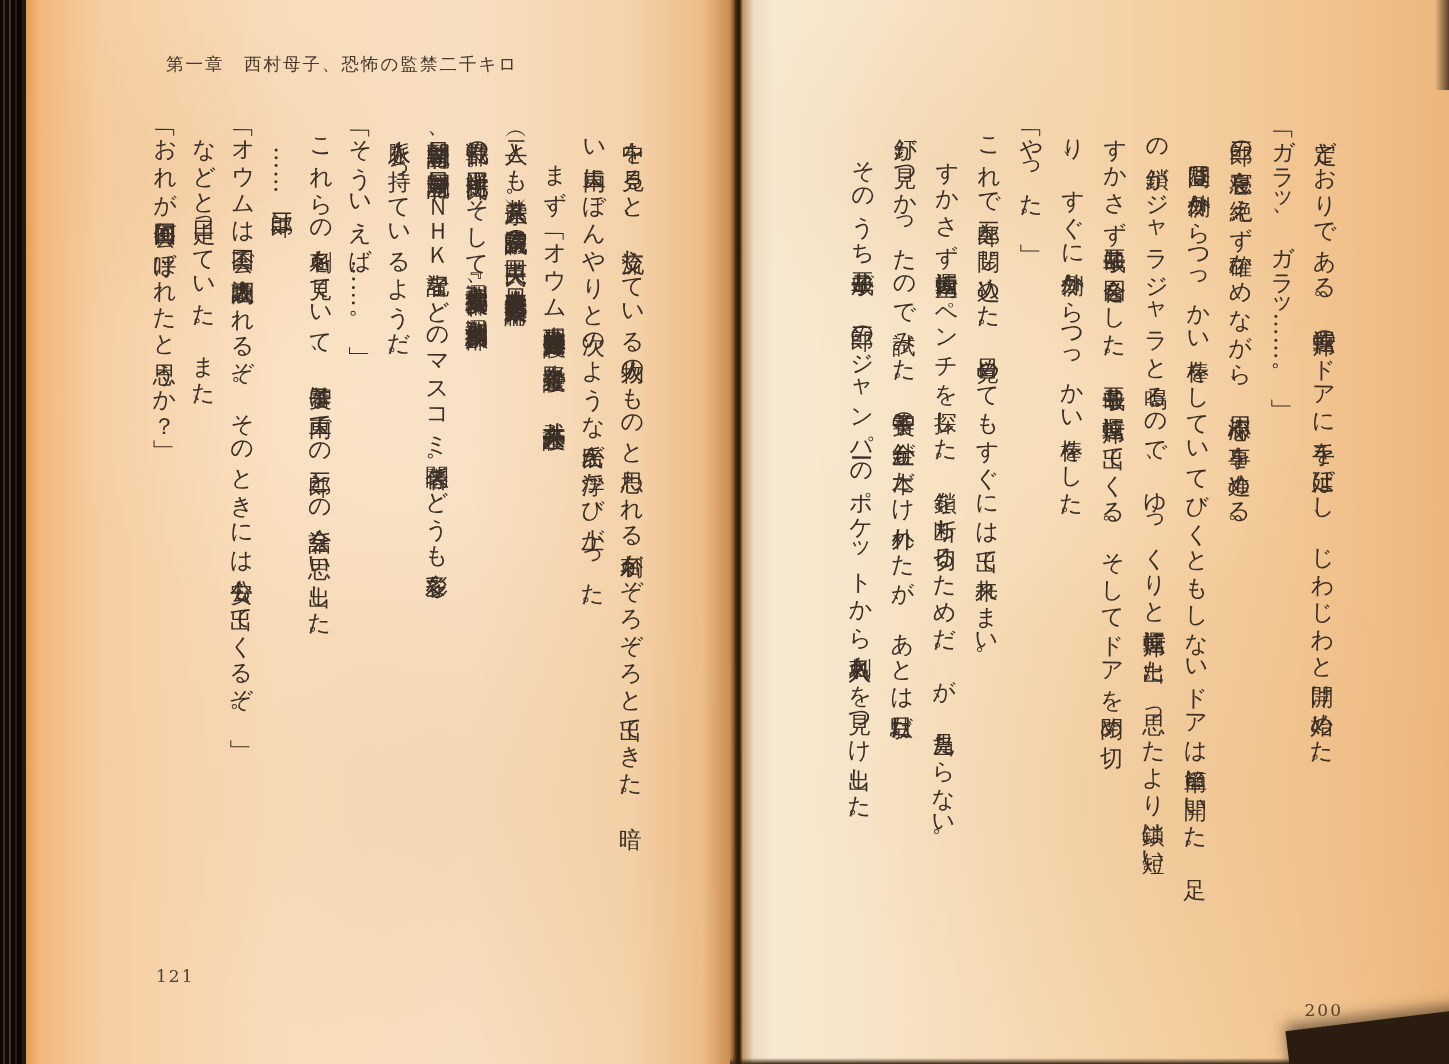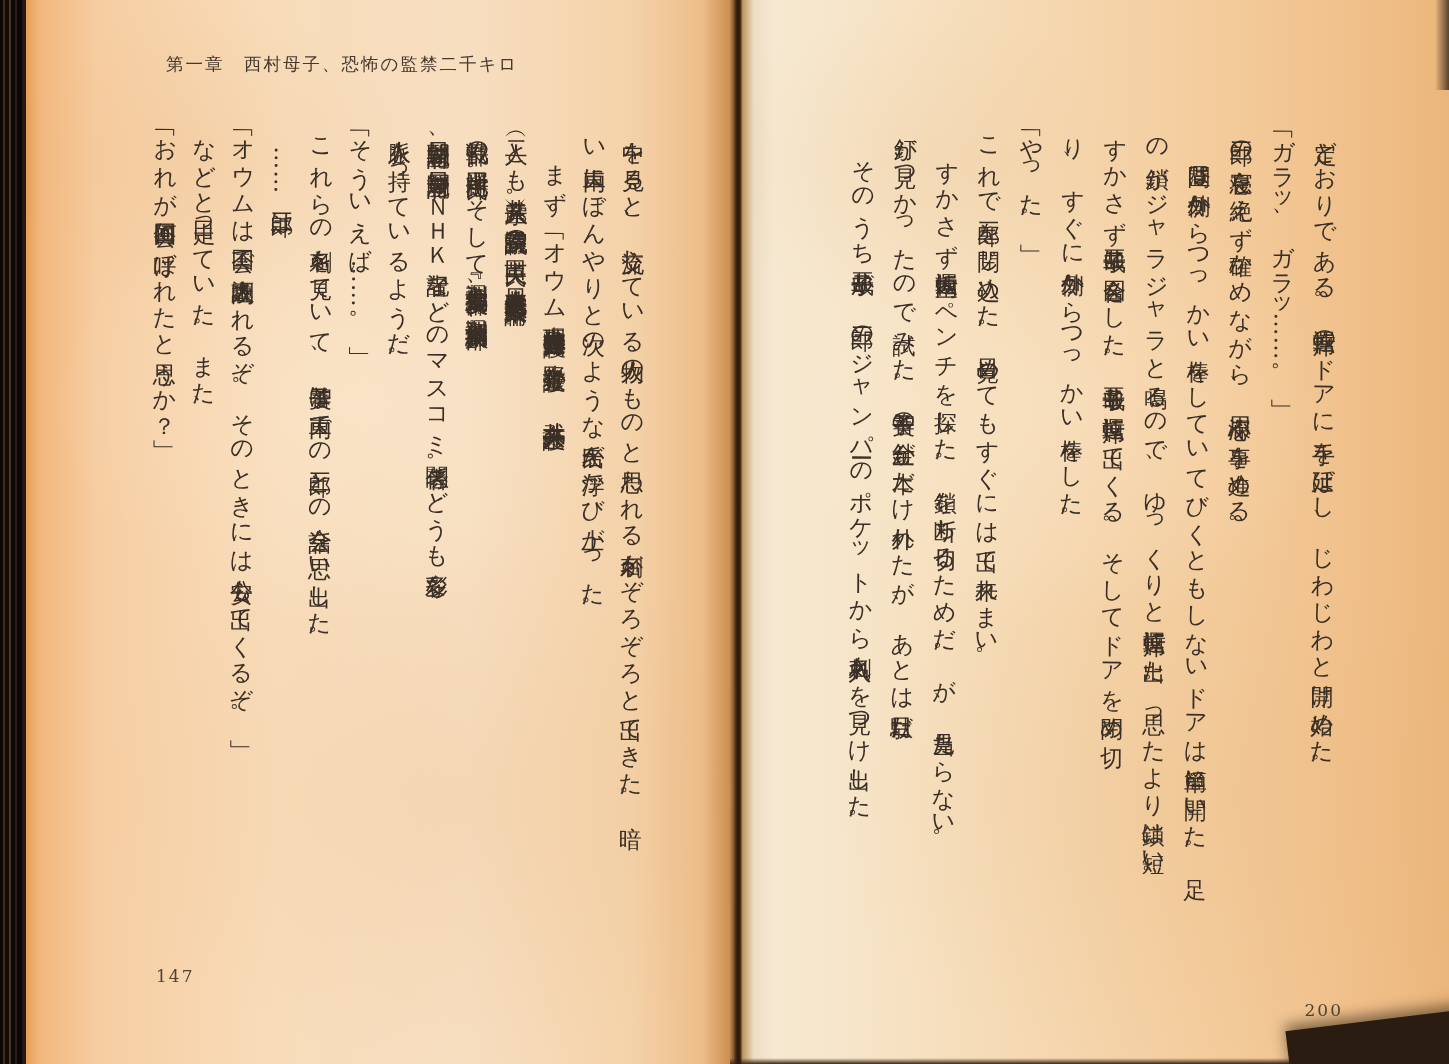--- a/index.html
+++ b/index.html
@@ -122,19 +122,19 @@
       <div class="tcol">戦部長の澤田耕七郎氏。そして『週刊文春』編集部次長、『週刊新潮』編集部員、</div>
       <div class="tcol">朝日新聞記者、毎日新聞記者、ＮＨＫ記者などのマスコミ関係者。どうも多彩な</div>
       <div class="tcol">人脈を持っているようだ。</div>
       <div class="tcol">「そういえば……。」</div>
       <div class="tcol">これらの名刺を見ていて、美智子は車内での三郎との会話を思い出した。</div>
       <div class="tcol indent">……三郎は、</div>
       <div class="tcol">「オウムは国会で証人喚問されるぞ。そのときには公安も出てくるぞ。」</div>
       <div class="tcol">などと口走っていた。また、</div>
       <div class="tcol">「おれが何回国会に呼ばれたと思うか？」</div>
     </div>
-  <div class="page-num pn-left">147</div>
+  <div class="page-num pn-left">121</div>
 </div>
 
 <div class="gutter-shadow"></div>
 <div class="corner-tr"></div>
 <div class="edge-bottom"></div>
 <div class="corner-br"></div>
 
 </body></html>

